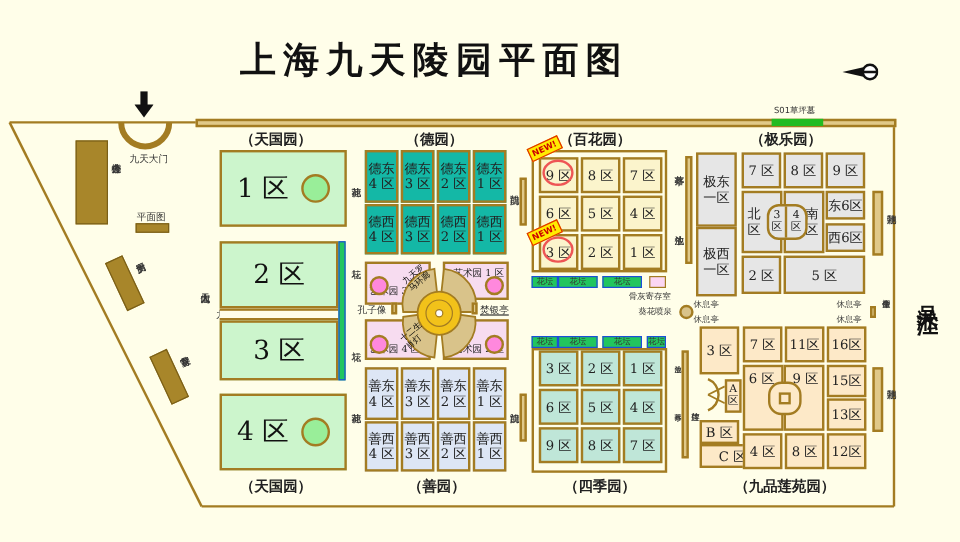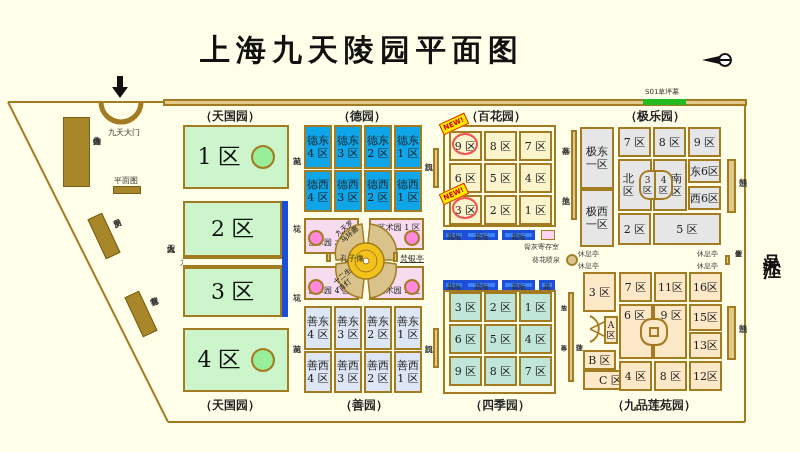--- a/index.html
+++ b/index.html
@@ -6,23 +6,23 @@
   body { width: 800px; height: 452px; background: #fffee9; font-family: "DejaVu Sans", sans-serif; position: relative; overflow: hidden; }
   .abs { position: absolute; }
   .title { left: 200px; top: 30px; font-family: "DejaVu Serif", serif; font-weight: bold; font-size: 30px; letter-spacing: 6px; color: #111; }
   .bld { background: #a8862a; border: 1px solid #7a5f18; }
   .lbl { font-size: 8px; color: #333; line-height: 9px; }
   .vlbl { font-size: 8px; color: #333; writing-mode: vertical-rl; letter-spacing: 0px; line-height: 9px; }
   .gname { font-size: 12px; font-weight: bold; color: #222; white-space: nowrap; }
   .green-block { background: #ccf5cc; border: 2px solid #a37c22; display: flex; align-items: center; justify-content: center; }
   .green-block .num { font-family: "DejaVu Serif", serif; font-size: 22px; color: #111; }
   .pond { width: 24px; height: 24px; border-radius: 50%; background: #99ee99; border: 2px solid #a37c22; margin-left: 10px; }
-  .flowerbed { background: #3b82f6; border: 3px solid #1d4ed8; font-weight: bold; }
+  .flowerbed { background: #22c55e; border: 1px solid #1d4ed8; }
   .cell { position: absolute; border: 2px solid #a37c22; display: flex; align-items: center; justify-content: center; font-family: "DejaVu Serif", serif; font-size: 11px; color: #222; text-align: center; line-height: 13px; }
-  .de { background: #0ea5e9; }
+  .de { background: #14b8a6; }
   .shan { background: #dde6f5; }
   .art { background: #f7dcf0; }
   .bai { background: #fbf4cc; }
   .siji { background: #bfe6d8; }
   .jile { background: #e6e6e6; }
   .jiu { background: #fde9c8; }
   .frame { position: absolute; border: 2px solid #a37c22; }
   .strip { background: #e0c989; border: 2px solid #a37c22; }
   .pink-dot { position: absolute; width: 16px; height: 16px; border-radius: 50%; background: #ff88dd; border: 2px solid #a37c22; }
   .new { position: absolute; font-size: 7px; font-weight: bold; color: #c00; background: #ffea00; padding: 1px 2px; transform: rotate(-25deg); border: 1px solid #e03000; }
@@ -137,21 +137,21 @@
   <path d="M44,42 L14,42 A30,30 0 0 1 40,6 Z" fill="#d9c38a" stroke="#a37c22" stroke-width="1.5"></path>
   <path d="M44,42 L48,6 A30,30 0 0 1 74,42 Z" fill="#d9c38a" stroke="#a37c22" stroke-width="1.5"></path>
   <path d="M44,42 L14,46 A30,30 0 0 0 40,80 Z" fill="#d9c38a" stroke="#a37c22" stroke-width="1.5"></path>
   <path d="M44,42 L74,46 A30,30 0 0 1 48,80 Z" fill="#d9c38a" stroke="#a37c22" stroke-width="1.5"></path>
   <circle cx="44" cy="43" r="18" fill="#f2c21a" stroke="#a37c22" stroke-width="1.5"></circle>
   <circle cx="44" cy="43" r="11" fill="#f2c21a" stroke="#a37c22" stroke-width="1"></circle>
   <circle cx="44" cy="43" r="3" fill="#fff" stroke="#a37c22" stroke-width="1"></circle>
 </svg>
 <div class="abs" style="left:336px;top:222px;font-size:7px;width:26px;line-height:8px;transform:rotate(-40deg);">九天罗马环廊</div>
 <div class="abs" style="left:334px;top:270px;font-size:7px;width:26px;line-height:8px;transform:rotate(-40deg);">十二生肖灯</div>
-<div class="abs lbl" style="left:298px;top:254px;margin-left:42px;">孔子像</div>
+<div class="abs lbl" style="left:298px;top:254px;">孔子像</div>
 <div class="abs strip" style="left:326px;top:252px;width:5px;height:10px;"></div>
 <div class="abs strip" style="left:393px;top:252px;width:5px;height:10px;"></div>
 <div class="abs lbl" style="left:400px;top:254px;text-decoration:underline;">焚银亭</div>
 
 <div class="cell shan" style="left:304px;top:306px;width:28px;height:44px;white-space:pre;">善东
 4 区</div>
 <div class="cell shan" style="left:334px;top:306px;width:28px;height:44px;white-space:pre;">善东
 3 区</div>
 <div class="cell shan" style="left:364px;top:306px;width:28px;height:44px;white-space:pre;">善东
 2 区</div>

